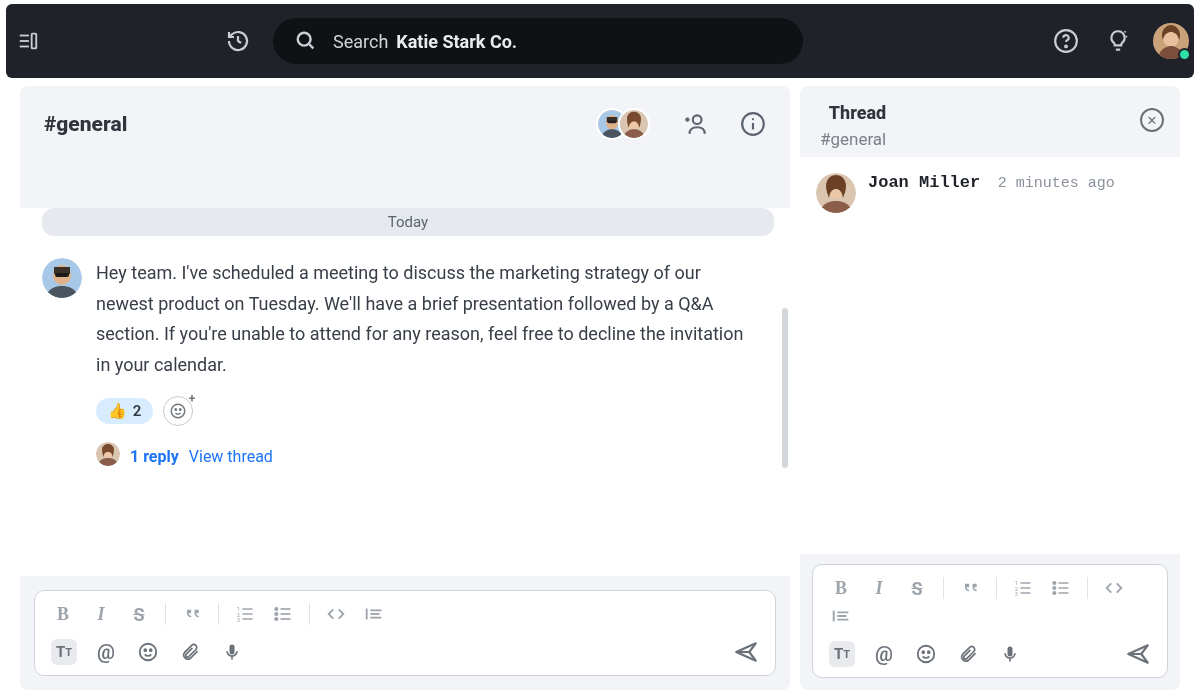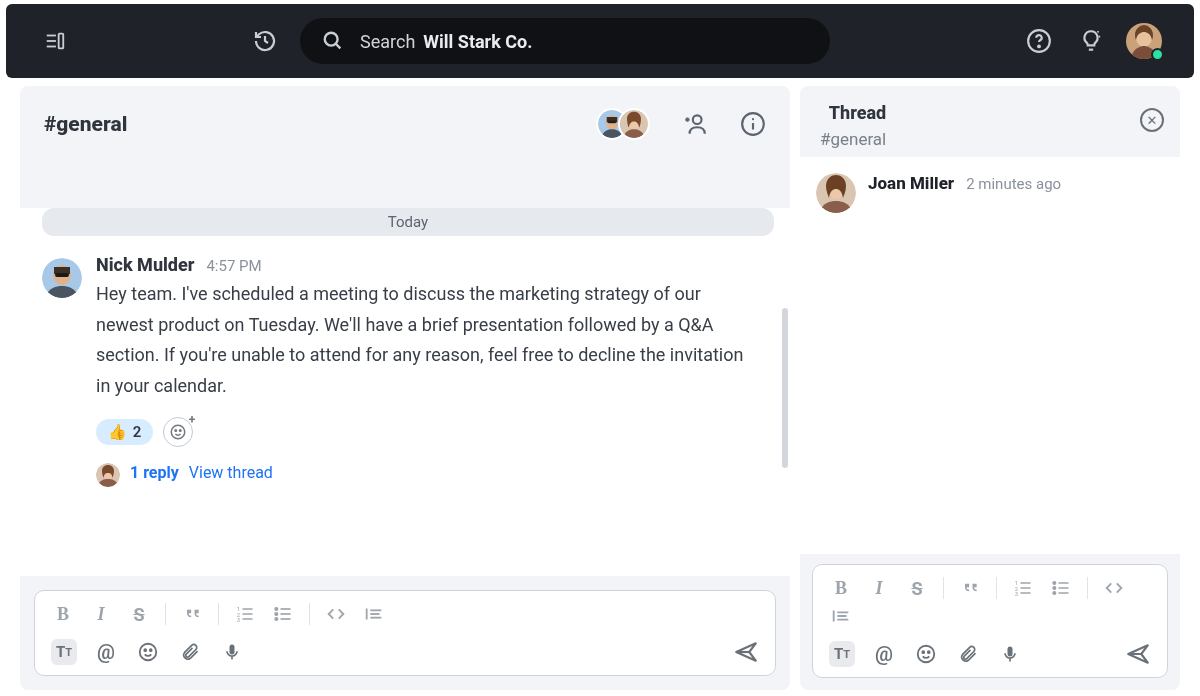--- a/index.html
+++ b/index.html
@@ -1,19 +1,19 @@
 <!DOCTYPE html>
 <html><head>
 <meta charset="utf-8">
 <style>
 * { box-sizing: border-box; margin: 0; padding: 0; }
 body { font-family: -apple-system, BlinkMacSystemFont, "Segoe UI", Roboto, Helvetica, Arial, sans-serif; background: #fff; width: 1200px; height: 696px; overflow: hidden; color: #1f2329; }
 
 
-.topbar { background: #1f2329; height: 74px; border-radius: 6px; margin: 4px 6px 8px 6px; display: flex; align-items: center; padding: 0 32px; gap: 18px; }
+.topbar { background: #1f2329; height: 74px; border-radius: 6px; margin: 4px 6px 8px 6px; display: flex; align-items: center; padding: 0 5px; gap: 18px; }
 .topbar .icon-btn { width: 34px; height: 34px; display:flex; align-items:center; justify-content:center; color:#c9ced4; cursor:pointer; border-radius:4px; }
 .searchbox { background:#0f1114; border-radius: 28px; height: 46px; display:flex; align-items:center; padding: 0 22px; gap: 16px; flex:0 0 530px; }
 .searchbox .si { color:#c9ced4; }
 .searchbox span.lbl { color:#d0d4d9; font-size:18px; }
 .searchbox span.strong { color:#e9ecef; font-weight:700; font-size:18px; }
 .spacer { flex:1; }
 .upgrade-btn { background:#7e42ed; color:#fff; border:none; border-radius:24px; height:44px; padding:0 30px; font-weight:700; font-size:17px; cursor:pointer; letter-spacing:0.5px;}
 .avatar-wrap { position:relative; width:36px; height:36px; }
 .avatar-wrap .dot { position:absolute; right:-2px; bottom:-2px; width:13px; height:13px; background:#2de0a5; border:2px solid #1f2329; border-radius:50%; }
 
@@ -37,21 +37,21 @@
 .msgs { flex:1; background:#fff; border-radius:0; padding: 0 10px 10px 22px; overflow:hidden; position:relative;margin-top:42px;}
 .msg { display:flex; gap:14px; }
 .msg .av { width:40px; height:40px; border-radius:50%; margin-top:4px; }
 .msg .body { flex:1; padding-right: 20px;}
 .msg .who { font-weight:800; font-size:18px; color:#2f343d; }
 .msg .ts { color:#8a919b; font-size:15px; margin-left:8px; font-weight:400;}
 .msg .txt { font-size:18px; color:#383e47; line-height:1.7; margin-top:4px; }
 .reactions { display:flex; gap:10px; margin-top:16px; align-items:center;}
 .react-pill { background:#d8ecff; border-radius:14px; padding:4px 12px; display:flex; align-items:center; gap:6px; font-size:15px; font-weight:600; color:#2f343d; cursor:pointer;}
 .add-react { width:30px; height:30px; border:1.5px solid #c5cad1; border-radius:50%; display:flex; align-items:center; justify-content:center; color:#72797f; cursor:pointer; position:relative;}
-.thread-row { display:flex; align-items:flex-start; gap:10px; margin-top:16px; font-size:16px;}
+.thread-row { display:flex; align-items:flex-end; gap:10px; margin-top:16px; font-size:16px;}
 .thread-row .tav { width:24px; height:24px; border-radius:50%;}
 .thread-row .rc { color:#1d74f5; font-weight:700;}
 .thread-row .lr { color:#7c838d;}
 .thread-row .vt { color:#1d74f5; cursor:pointer;}
 
 
 .composer { margin: 14px 14px 14px 14px; border:1.5px solid #cfd4db; border-radius:10px; background:#fff; padding: 8px 10px 6px 10px; }
 .toolbar-row { display:flex; align-items:center; gap:14px; color:#9ea4ac; font-size:18px; padding:4px 6px 8px 6px;}
 .toolbar-row .sep { width:1px; height:22px; background:#e0e4e9; }
 .toolbar-row .tb { cursor:pointer; display:flex; align-items:center; justify-content:center; width:24px; }
@@ -65,21 +65,21 @@
 .bottom-row .grow { flex:1; }
 .tt-btn { background:#e8eaee; border-radius:6px; padding:3px 6px;}
 
 
 .th-header { padding: 16px 16px 8px 20px; display:flex; align-items:flex-start;text-align:right;}
 .th-header .titles .t1 { font-weight:800; font-size:18px; color:#2f343d;}
 .th-header .titles .t2 { color:#7a8089; font-size:17px; margin-top:6px;}
 .th-header .grow { flex:1;}
 .close-btn { border:2px solid #6b7178; color:#6b7178; width:24px; height:24px; border-radius:50%; display:flex; align-items:center; justify-content:center; cursor:pointer; font-size:13px; margin-top:6px;}
 
-.th-body { flex:1; background:#fff; padding: 16px 16px 10px 16px; overflow:hidden;}
+.th-body { flex:1; background:#fff; padding: 16px 16px 10px 16px; overflow:hidden;font-family:Liberation Mono, monospace;}
 .th-msg { display:flex; gap:12px;}
 .th-msg .av { width:40px; height:40px; border-radius:50%;}
 .th-msg .who { font-weight:800; font-size:17px;}
 .th-msg .ts { color:#8a919b; font-size:15px; margin-left:8px; font-weight:400;}
 .th-msg .txt { font-size:17px; color:#383e47; line-height:1.75; margin-top:4px;}
 
 .thread-panel .composer { margin: 10px 12px 12px 12px;}
 .thread-panel .toolbar-row { flex-wrap: wrap; row-gap:6px;}
 
 
@@ -110,21 +110,21 @@
       </svg>
   </div>
   <div class="searchbox">
     <span class="si">
       <svg width="22" height="22" viewBox="0 0 24 24" fill="none" stroke="currentColor" stroke-width="2.6">
           <circle cx="10" cy="10" r="7"></circle>
           <line x1="20" y1="20" x2="15" y2="15"></line>
         </svg>
     </span>
     <span class="lbl">Search</span>
-    <span class="strong" style="margin-left:-8px;">Will Stark Co.</span>
+    <span class="strong" style="margin-left:-8px;">Katie Stark Co.</span>
   </div>
   <div class="spacer"></div>
   <div class="icon-btn" style="margin-left:6px;">
     <svg width="26" height="26" viewBox="0 0 24 24" fill="none" stroke="currentColor" stroke-width="2">
         <circle cx="12" cy="12" r="10"></circle>
         <path d="M9.5 9a2.5 2.5 0 1 1 3.5 2.3c-.8.4-1 1-1 1.7"></path>
         <circle cx="12" cy="17" r="0.8" fill="currentColor"></circle>
       </svg>
   </div>
   <div class="icon-btn">
@@ -216,24 +216,20 @@
             </defs>
             <g clip-path="url(#m1)">
               <rect width="40" height="40" fill="#a8c8e8"></rect>
               <ellipse cx="20" cy="17" rx="9" ry="10" fill="#e0b28a"></ellipse>
               <rect x="12" y="9" width="16" height="7" fill="#3a3028"></rect>
               <rect x="13" y="15" width="14" height="4" rx="2" fill="#1a1a1a"></rect>
               <path d="M4 38c3-8 10-10 16-10s13 2 16 10v4H4z" fill="#4a5560"></path>
             </g>
           </svg>
         <div class="body">
-          <div>
-            <span class="who">Nick Mulder</span>
-            <span class="ts">4:57 PM</span>
-          </div>
           <div class="txt">Hey team. I've scheduled a meeting to discuss the marketing strategy of our newest product on Tuesday. We'll have a brief presentation followed by a Q&amp;A section. If you're unable to attend for any reason, feel free to decline the invitation in your calendar.</div>
           <div class="reactions">
             <div class="react-pill">
               <span>👍</span>
               <span>2</span>
             </div>
             <div class="add-react">
               <svg width="18" height="18" viewBox="0 0 24 24" fill="none" stroke="currentColor" stroke-width="2">
                   <circle cx="12" cy="12" r="9"></circle>
                   <circle cx="9" cy="10" r="1" fill="currentColor"></circle>

